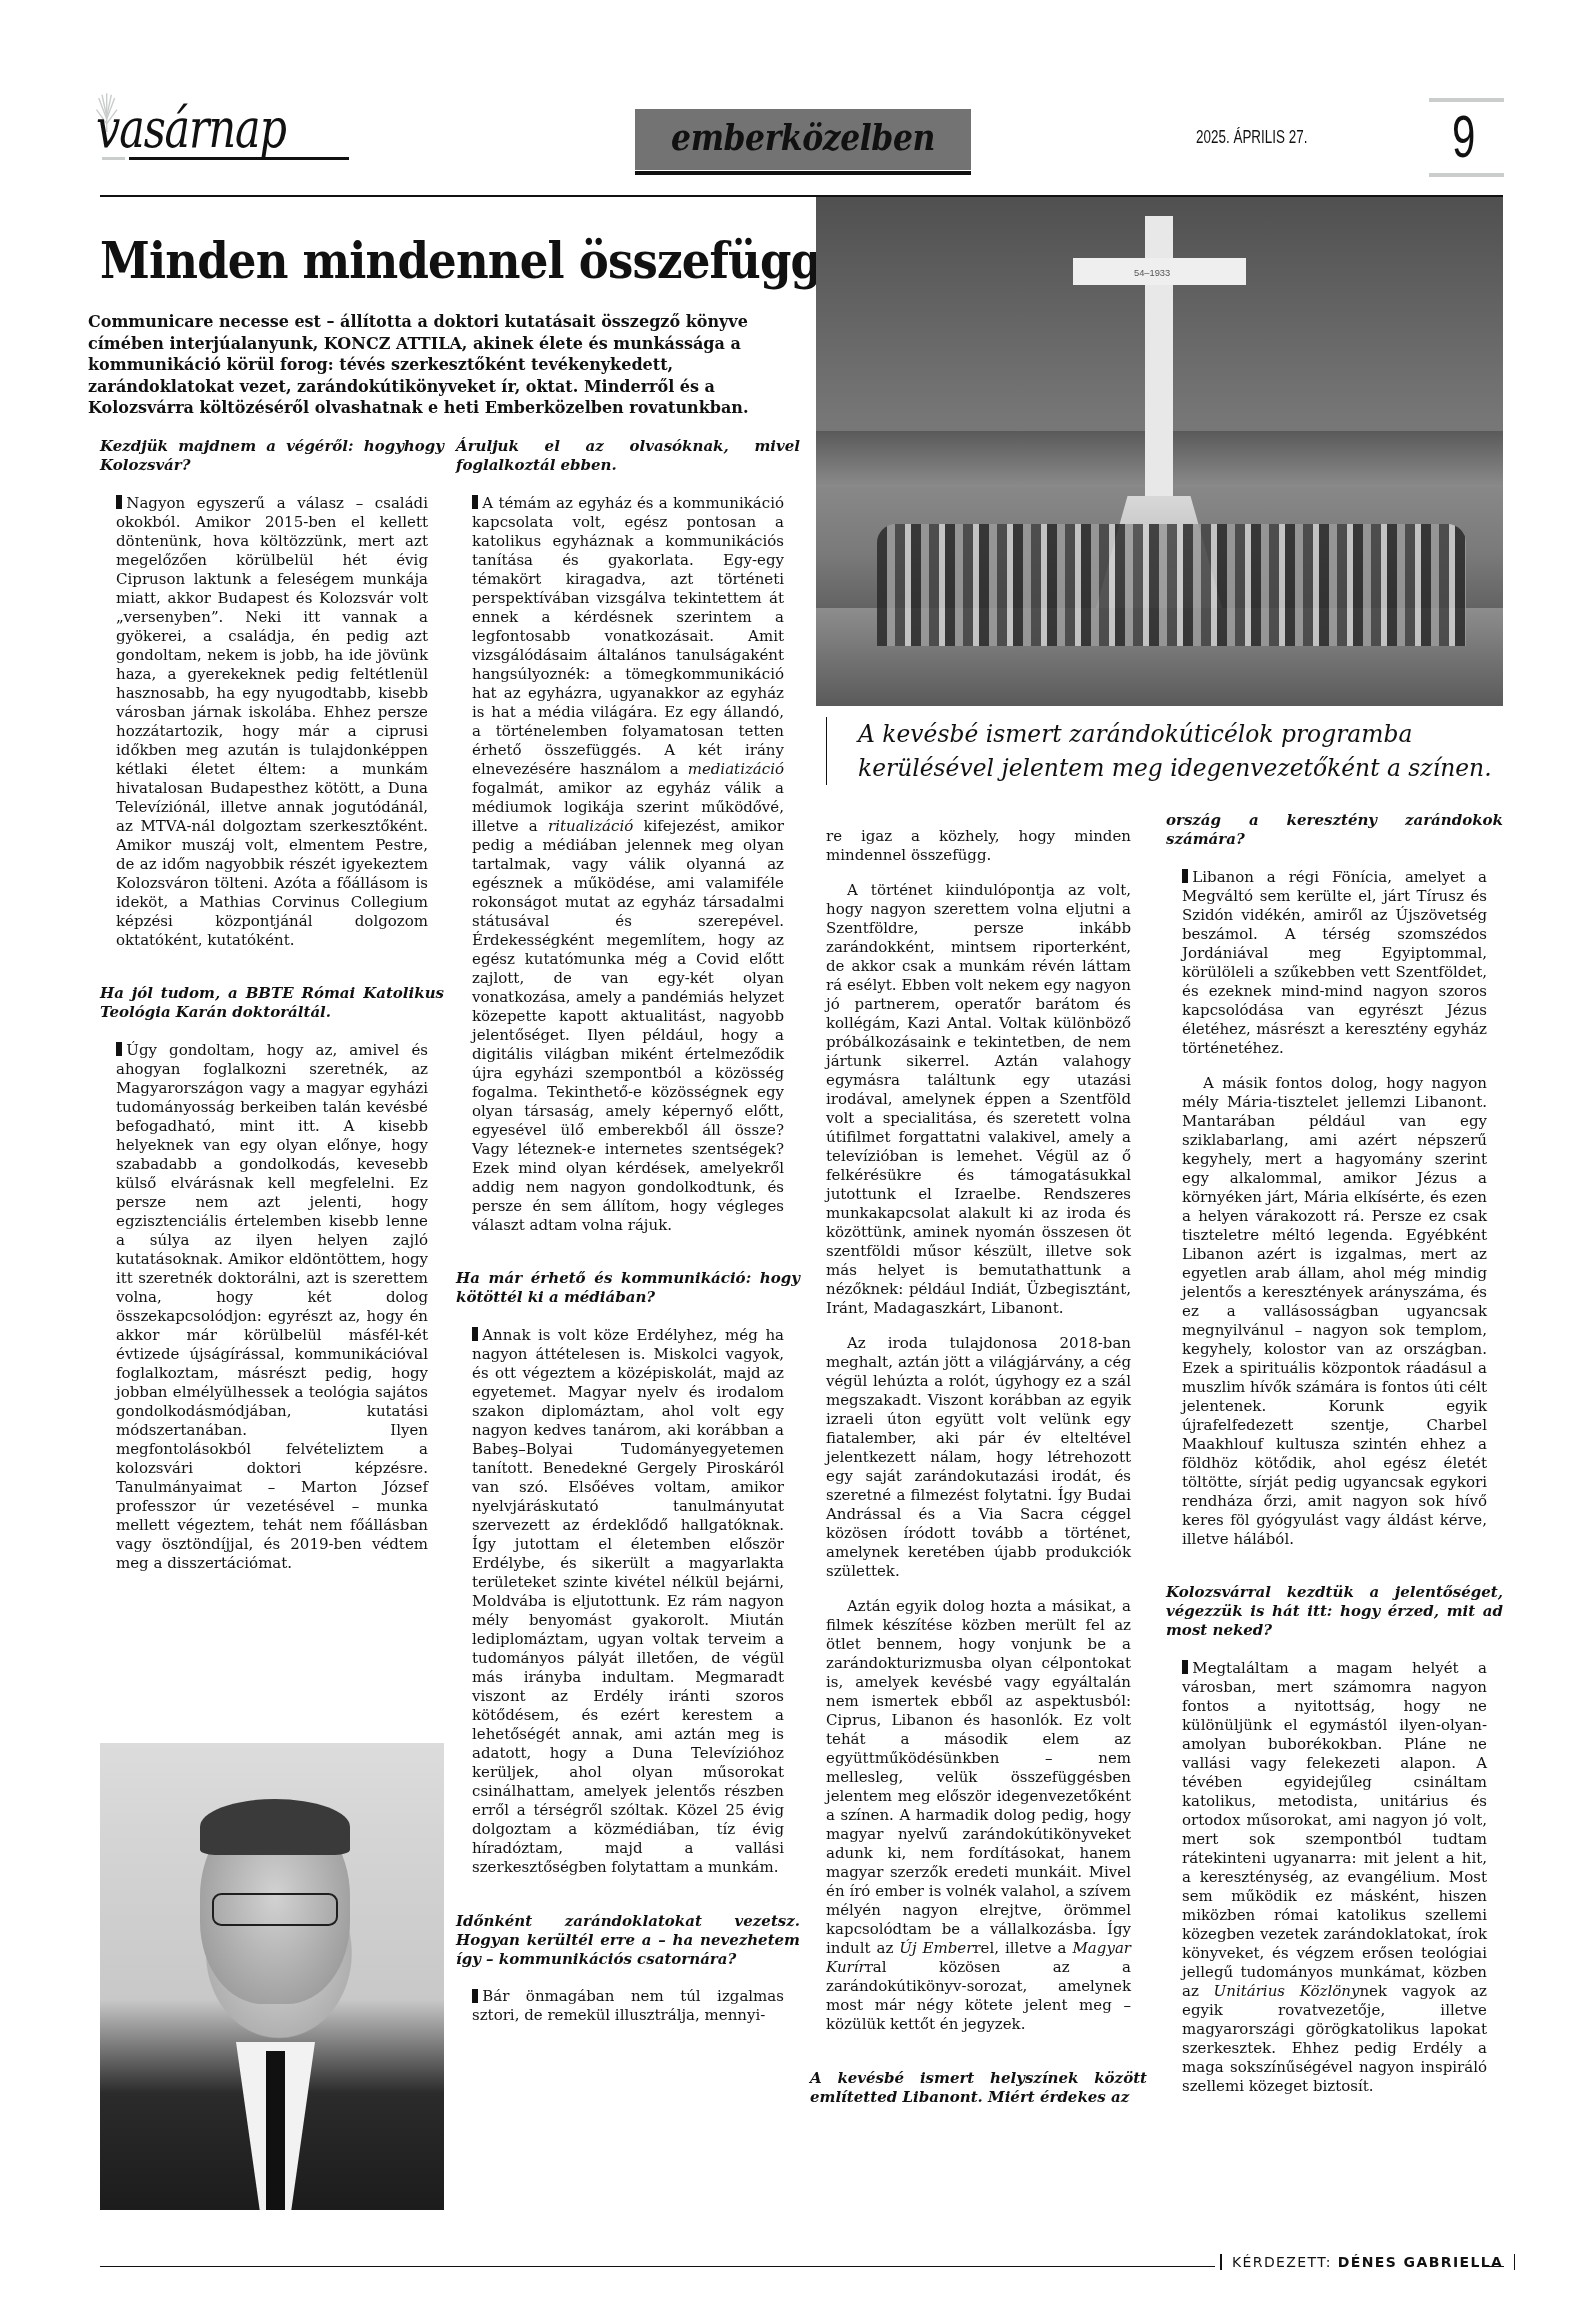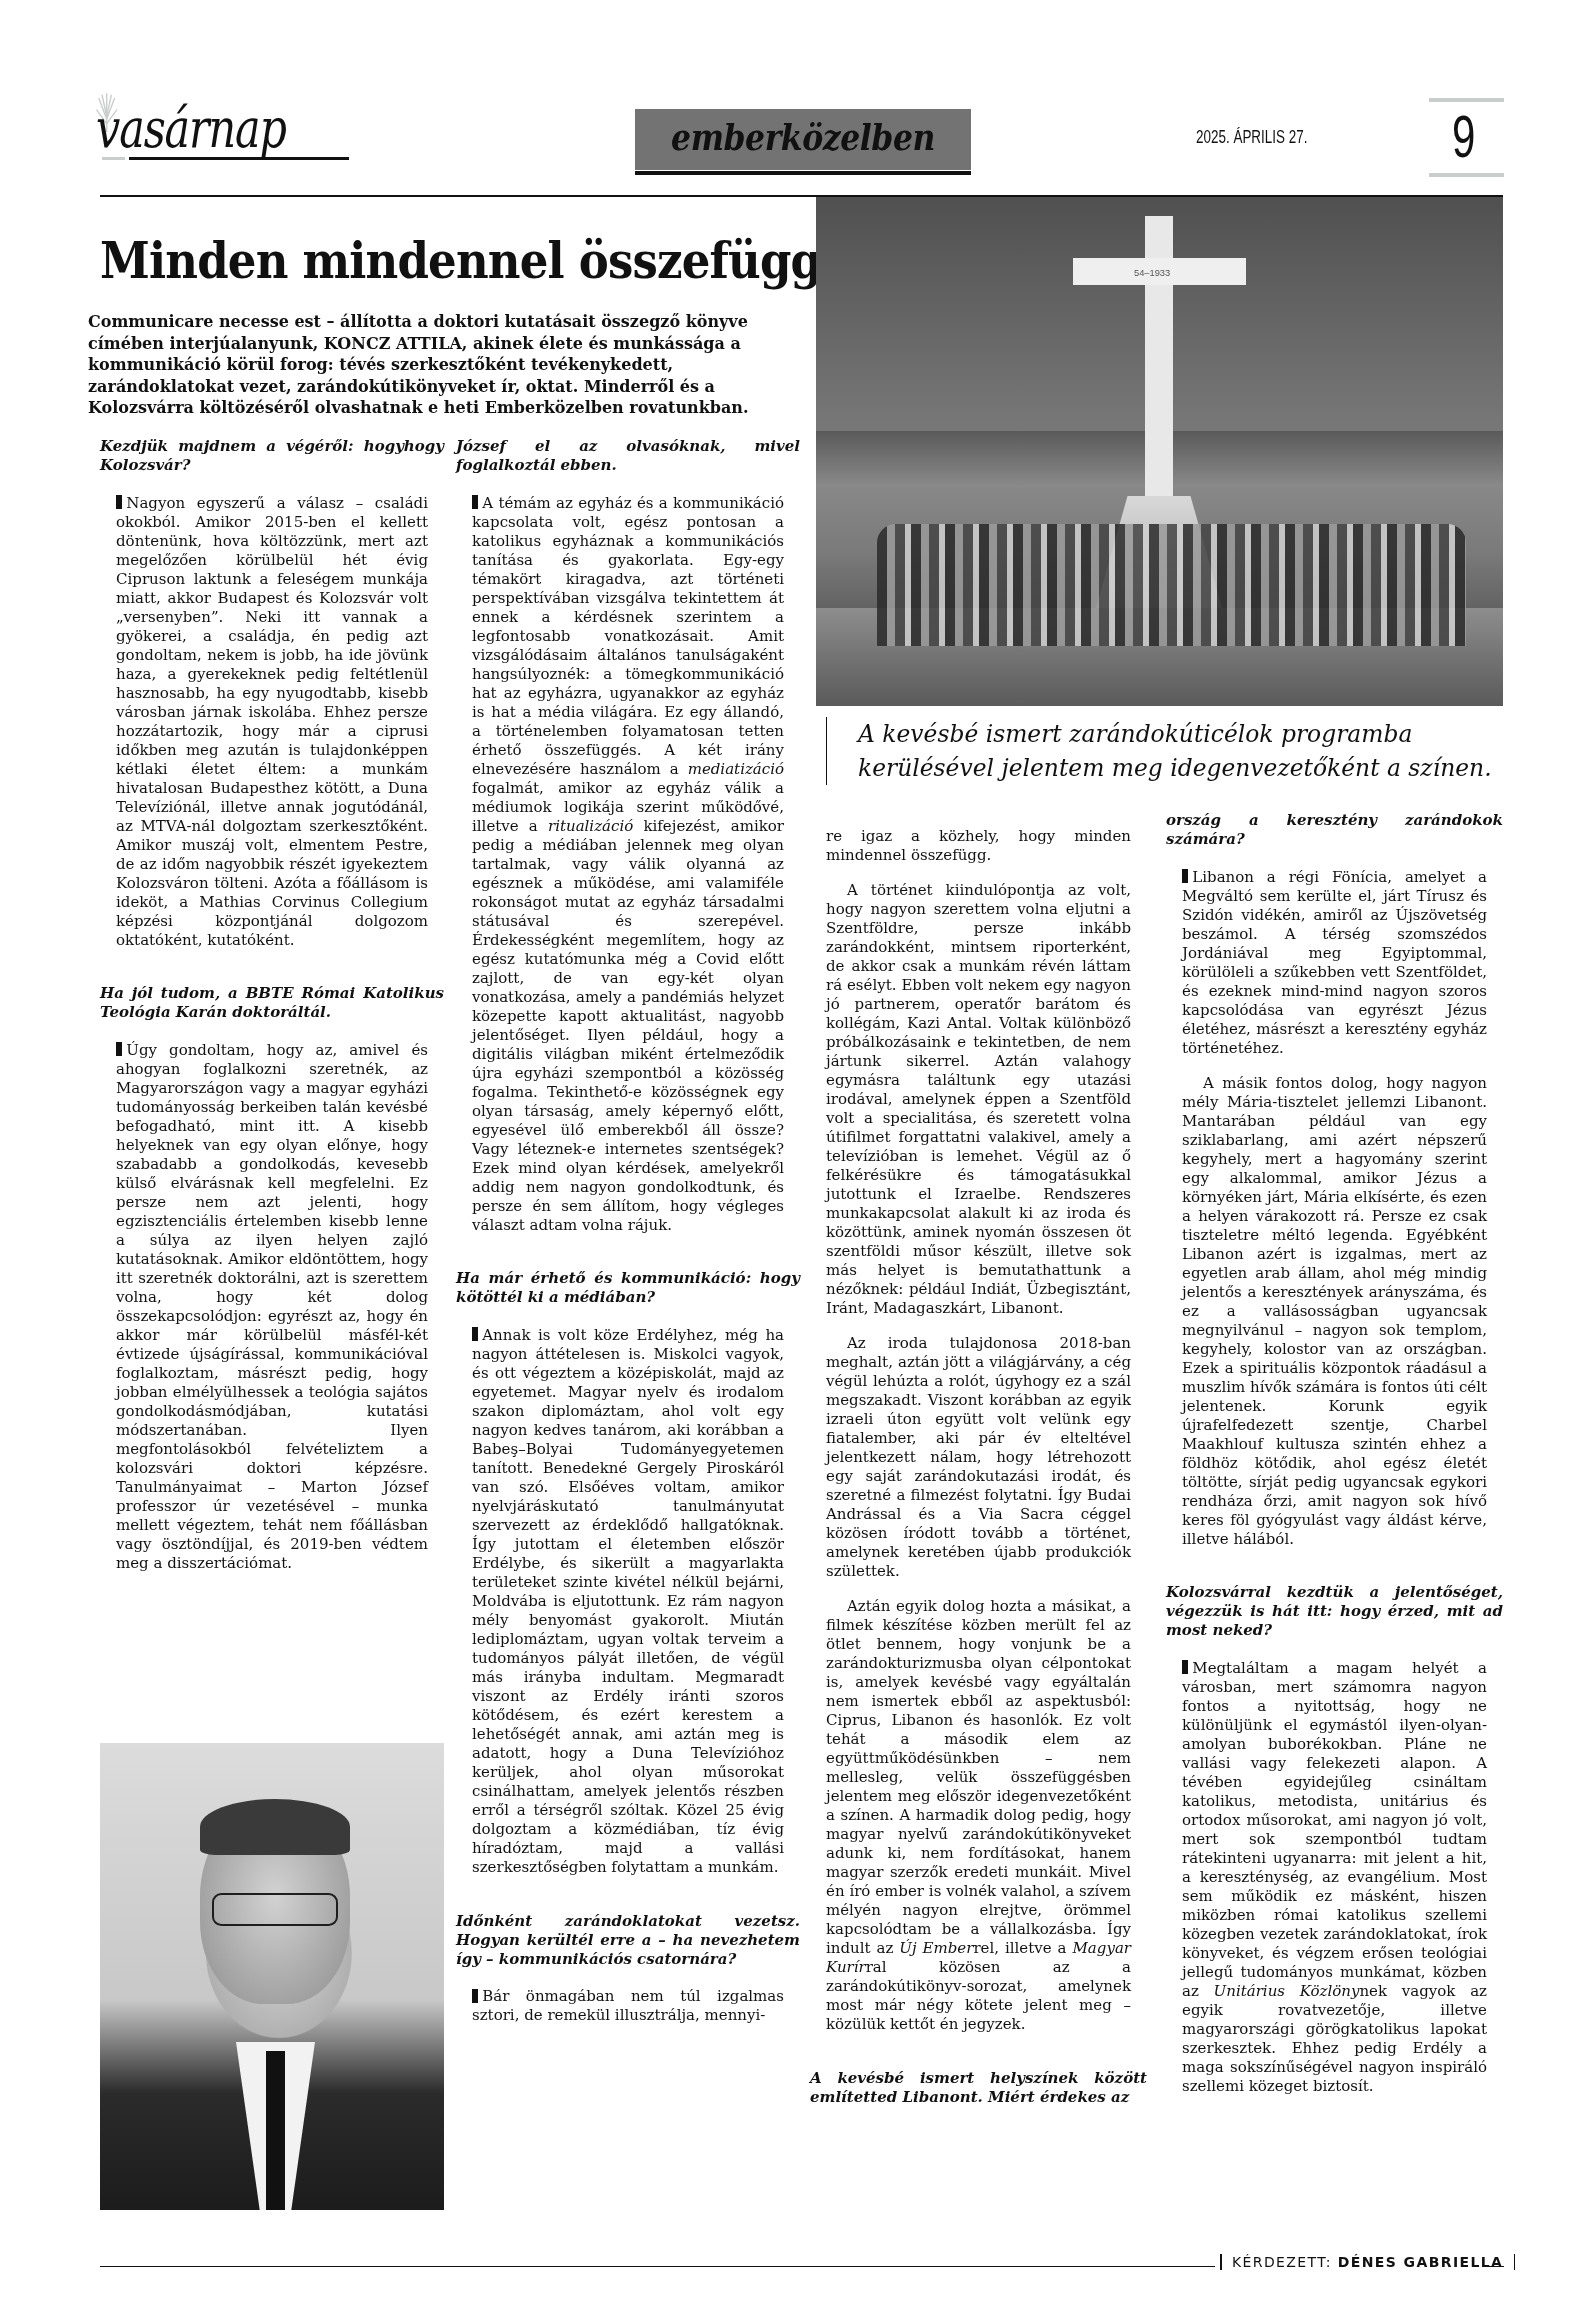--- a/index.html
+++ b/index.html
@@ -128,21 +128,21 @@
 
 <div class="abs portrait">
   <div class="face"></div>
   <div class="hair"></div>
   <div class="glasses"></div>
   <div class="shirt"></div>
   <div class="tie"></div>
 </div>
 
 <div class="abs col col2">
-  <p class="q">József el az olvasóknak, mivel foglalkoztál ebben.</p>
+  <p class="q">Áruljuk el az olvasóknak, mivel foglalkoztál ebben.</p>
   <p><span class="mark"></span><span>A témám az egyház és a kommunikáció kapcsolata volt, egész pontosan a katolikus egyháznak a kommunikációs tanítása és gyakorlata. Egy-egy témakört kiragadva, azt történeti perspektívában vizsgálva tekintettem át ennek a kérdésnek szerintem a legfontosabb vonatkozásait. Amit vizsgálódásaim általános tanulságaként hangsúlyoznék: a tömegkommunikáció hat az egyházra, ugyanakkor az egyház is hat a média világára. Ez egy állandó, a történelemben folyamatosan tetten érhető összefüggés. A két irány elnevezésére használom a </span><i>mediatizáció</i><span> fogalmát, amikor az egyház válik a médiumok logikája szerint működővé, illetve a </span><i>ritualizáció</i><span> kifejezést, amikor pedig a médiában jelennek meg olyan tartalmak, vagy válik olyanná az egésznek a működése, ami valamiféle rokonságot mutat az egyház társadalmi státusával és szerepével. Érdekességként megemlítem, hogy az egész kutatómunka még a Covid előtt zajlott, de van egy-két olyan vonatkozása, amely a pandémiás helyzet közepette kapott aktualitást, nagyobb jelentőséget. Ilyen például, hogy a digitális világban miként értelmeződik újra egyházi szempontból a közösség fogalma. Tekinthető-e közösségnek egy olyan társaság, amely képernyő előtt, egyesével ülő emberekből áll össze? Vagy léteznek-e internetes szentségek? Ezek mind olyan kérdések, amelyekről addig nem nagyon gondolkodtunk, és persze én sem állítom, hogy végleges választ adtam volna rájuk.</span></p>
   <div class="gap"></div>
   <p class="q">Ha már érhető és kommunikáció: hogy kötöttél ki a médiában?</p>
   <p><span class="mark"></span><span>Annak is volt köze Erdélyhez, még ha nagyon áttételesen is. Miskolci vagyok, és ott végeztem a középiskolát, majd az egyetemet. Magyar nyelv és irodalom szakon diplomáztam, ahol volt egy nagyon kedves tanárom, aki korábban a Babeş–Bolyai Tudományegyetemen tanított. Benedekné Gergely Piroskáról van szó. Elsőéves voltam, amikor nyelvjáráskutató tanulmányutat szervezett az érdeklődő hallgatóknak. Így jutottam el életemben először Erdélybe, és sikerült a magyarlakta területeket szinte kivétel nélkül bejárni, Moldvába is eljutottunk. Ez rám nagyon mély benyomást gyakorolt. Miután lediplomáztam, ugyan voltak terveim a tudományos pályát illetően, de végül más irányba indultam. Megmaradt viszont az Erdély iránti szoros kötődésem, és ezért kerestem a lehetőségét annak, ami aztán meg is adatott, hogy a Duna Televízióhoz kerüljek, ahol olyan műsorokat csinálhattam, amelyek jelentős részben erről a térségről szóltak. Közel 25 évig dolgoztam a közmédiában, tíz évig híradóztam, majd a vallási szerkesztőségben folytattam a munkám.</span></p>
   <div class="gap"></div>
   <p class="q">Időnként zarándoklatokat vezetsz. Hogyan kerültél erre a – ha nevezhetem így – kommunikációs csatornára?</p>
   <p><span class="mark"></span><span>Bár önmagában nem túl izgalmas sztori, de remekül illusztrálja, mennyi-</span></p>
 </div>
 
 <div class="abs col col3">

